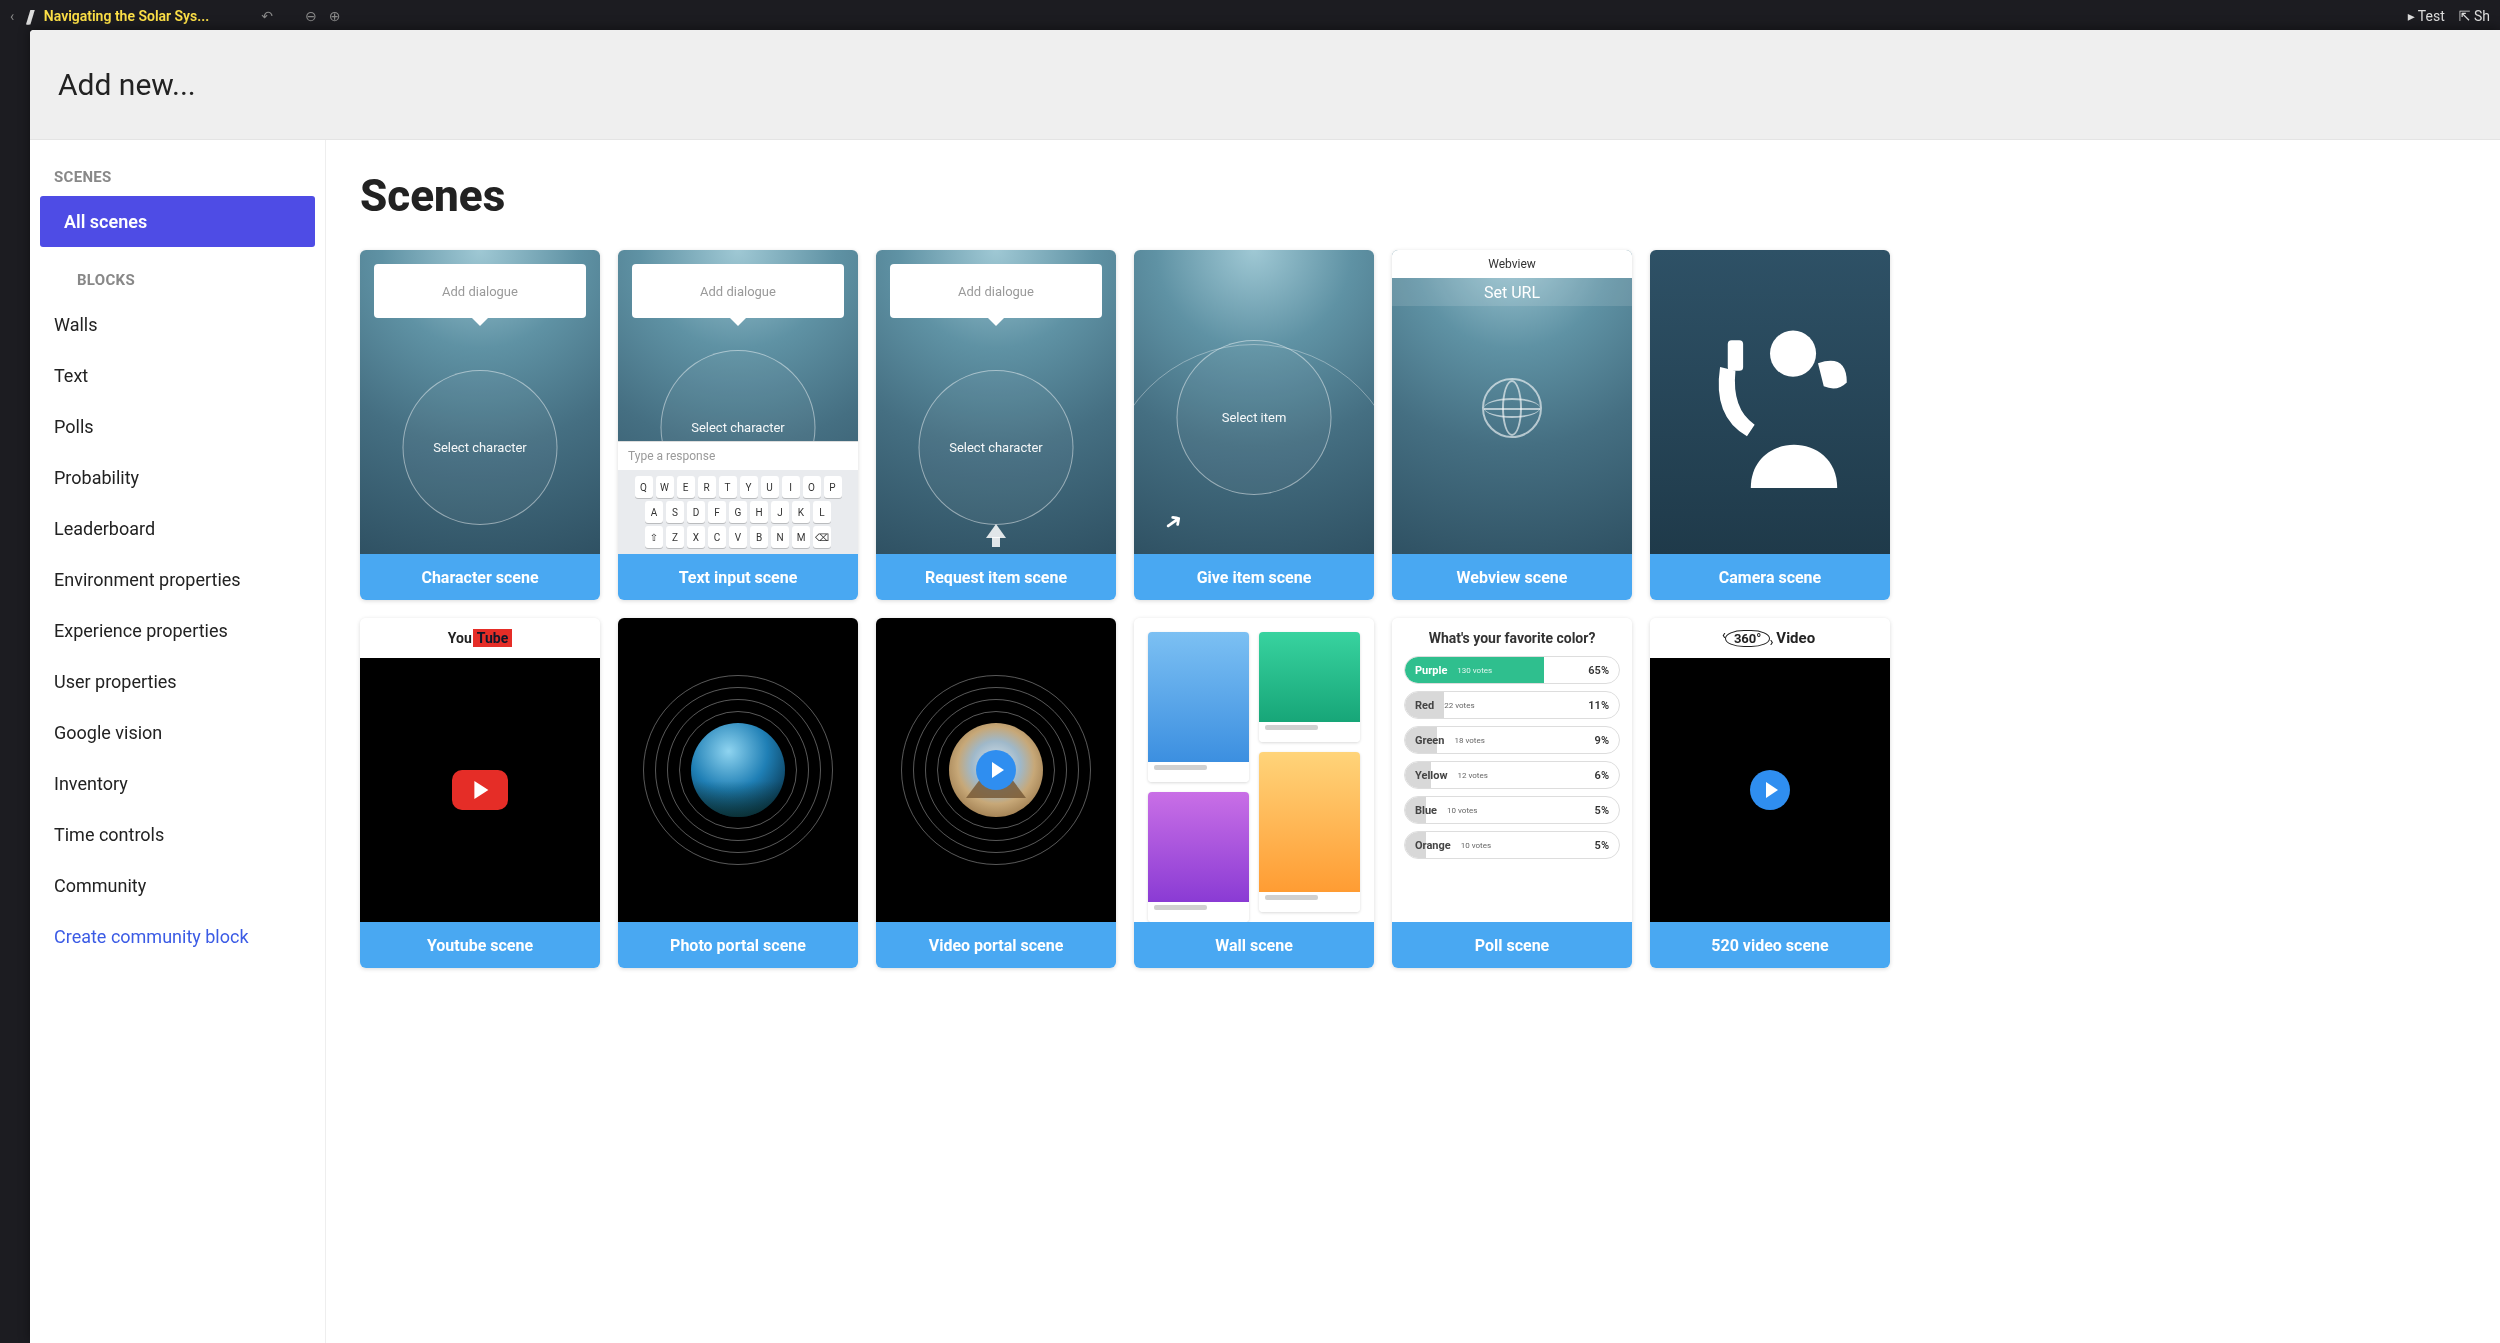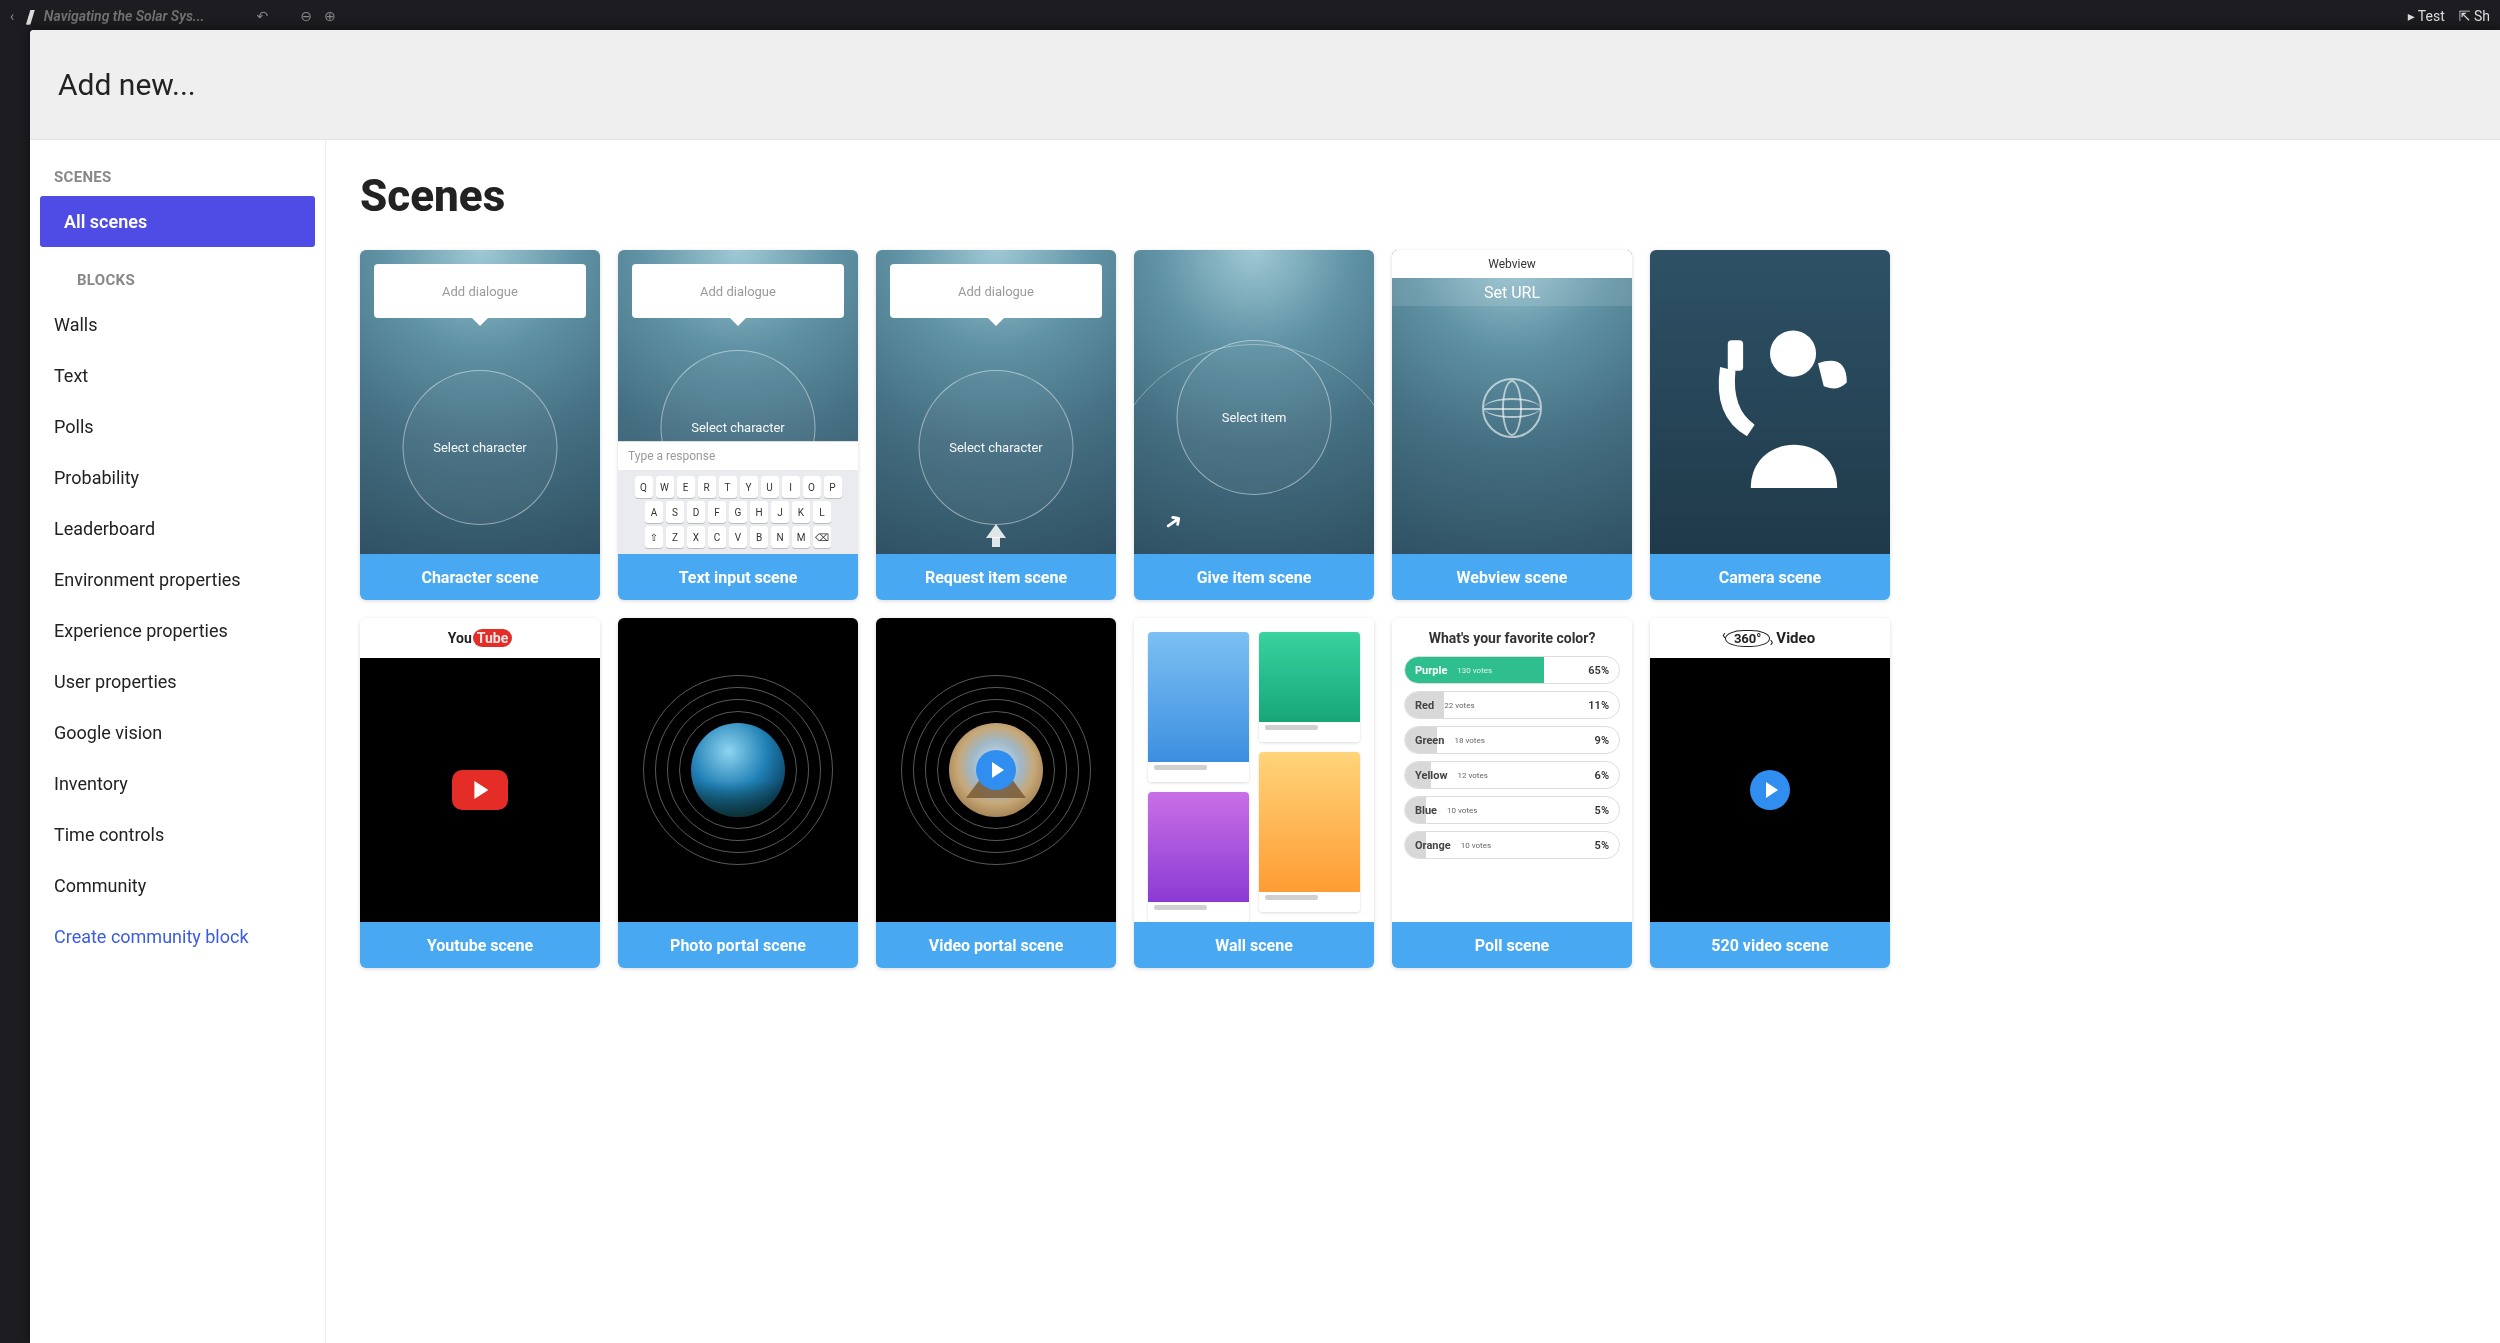--- a/index.html
+++ b/index.html
@@ -6,21 +6,21 @@
   html, body { height: 100%; font-family: -apple-system, BlinkMacSystemFont, "Segoe UI", Roboto, Arial, sans-serif; }
   body { background: #2b2b2f; overflow: hidden; }
 
   .app-shell {
     position: absolute; inset: 0; background: #1c1c21;
   }
   .app-topbar {
     height: 32px; display: flex; align-items: center; color: #ddd;
     padding: 0 10px; font-size: 14px; gap: 12px;
   }
-  .app-topbar .tab-title { color: #737373; font-weight: 600; font-style: italic; }
+  .app-topbar .tab-title { color: #fde047; font-weight: 600; }
   .app-topbar .right { margin-left: auto; display: flex; gap: 14px; align-items: center; }
 
   
   .overlay {
     position: absolute; top: 30px; left: 30px; right: 0; bottom: 0;
     background: #fff; border-top-left-radius: 4px;
     display: flex; flex-direction: column; overflow: hidden;
     box-shadow: 0 -2px 12px rgba(0,0,0,0.4);
   }
   .overlay-header {
@@ -129,21 +129,21 @@
     display:flex; align-items:center; justify-content:center;
   }
   .camera-fig svg { width:80%; height:80%; }
 
   
   .blackbg { position:absolute; inset:0; background:#000; display:flex; align-items:center; justify-content:center; } 
   .yt-play { width:56px; height:40px; background:#e52d27; border-radius:10px; position:relative; }
   .yt-play::after { content:""; position:absolute; left:50%; top:50%; transform:translate(-40%,-50%); border-left:14px solid #fff; border-top:9px solid transparent; border-bottom:9px solid transparent; }
   .white-strip { position:absolute; top:0; left:0; right:0; height:40px; background:#fff; display:flex; align-items:center; justify-content:center; }
   .yt-word { font-weight:700; color:#222; font-size:14px; }
-  .yt-word .tube { background:#e52d27; color:#e5e5e5; padding:1px 4px; border-radius:9px; margin-left:1px; }
+  .yt-word .tube { background:#e52d27; color:#0f172a; padding:1px 4px; border-radius:0; margin-left:1px; }
 
   
   .rings { position:relative; width:190px; height:190px; }
   .ring { position:absolute; border:1.5px solid rgba(255,255,255,0.35); border-radius:50%; }
   .r1{inset:0;} .r2{inset:12px;} .r3{inset:24px;} .r4{inset:36px;}
   .orb { position:absolute; inset:48px; border-radius:50%; overflow:hidden; }
   .orb.sea { background: radial-gradient(circle at 40% 30%, #8fd4f0 0%, #1f7fb5 45%, #0a3a55 80%); }
   .orb.sea::after{content:"";position:absolute;inset:auto 0 0 0;height:38%;background:linear-gradient(0deg,rgba(10,40,30,0.6),transparent);}
   .orb.desert { background: radial-gradient(circle at 50% 45%, #dce6ee 0%, #9fb8c9 35%, #c7a878 55%, #9c7a4d 80%); }
   .orb.desert::after{content:"";position:absolute;left:50%;bottom:20%;transform:translateX(-50%);width:0;height:0;border-left:30px solid transparent;border-right:30px solid transparent;border-bottom:40px solid rgba(120,90,55,0.85);}

